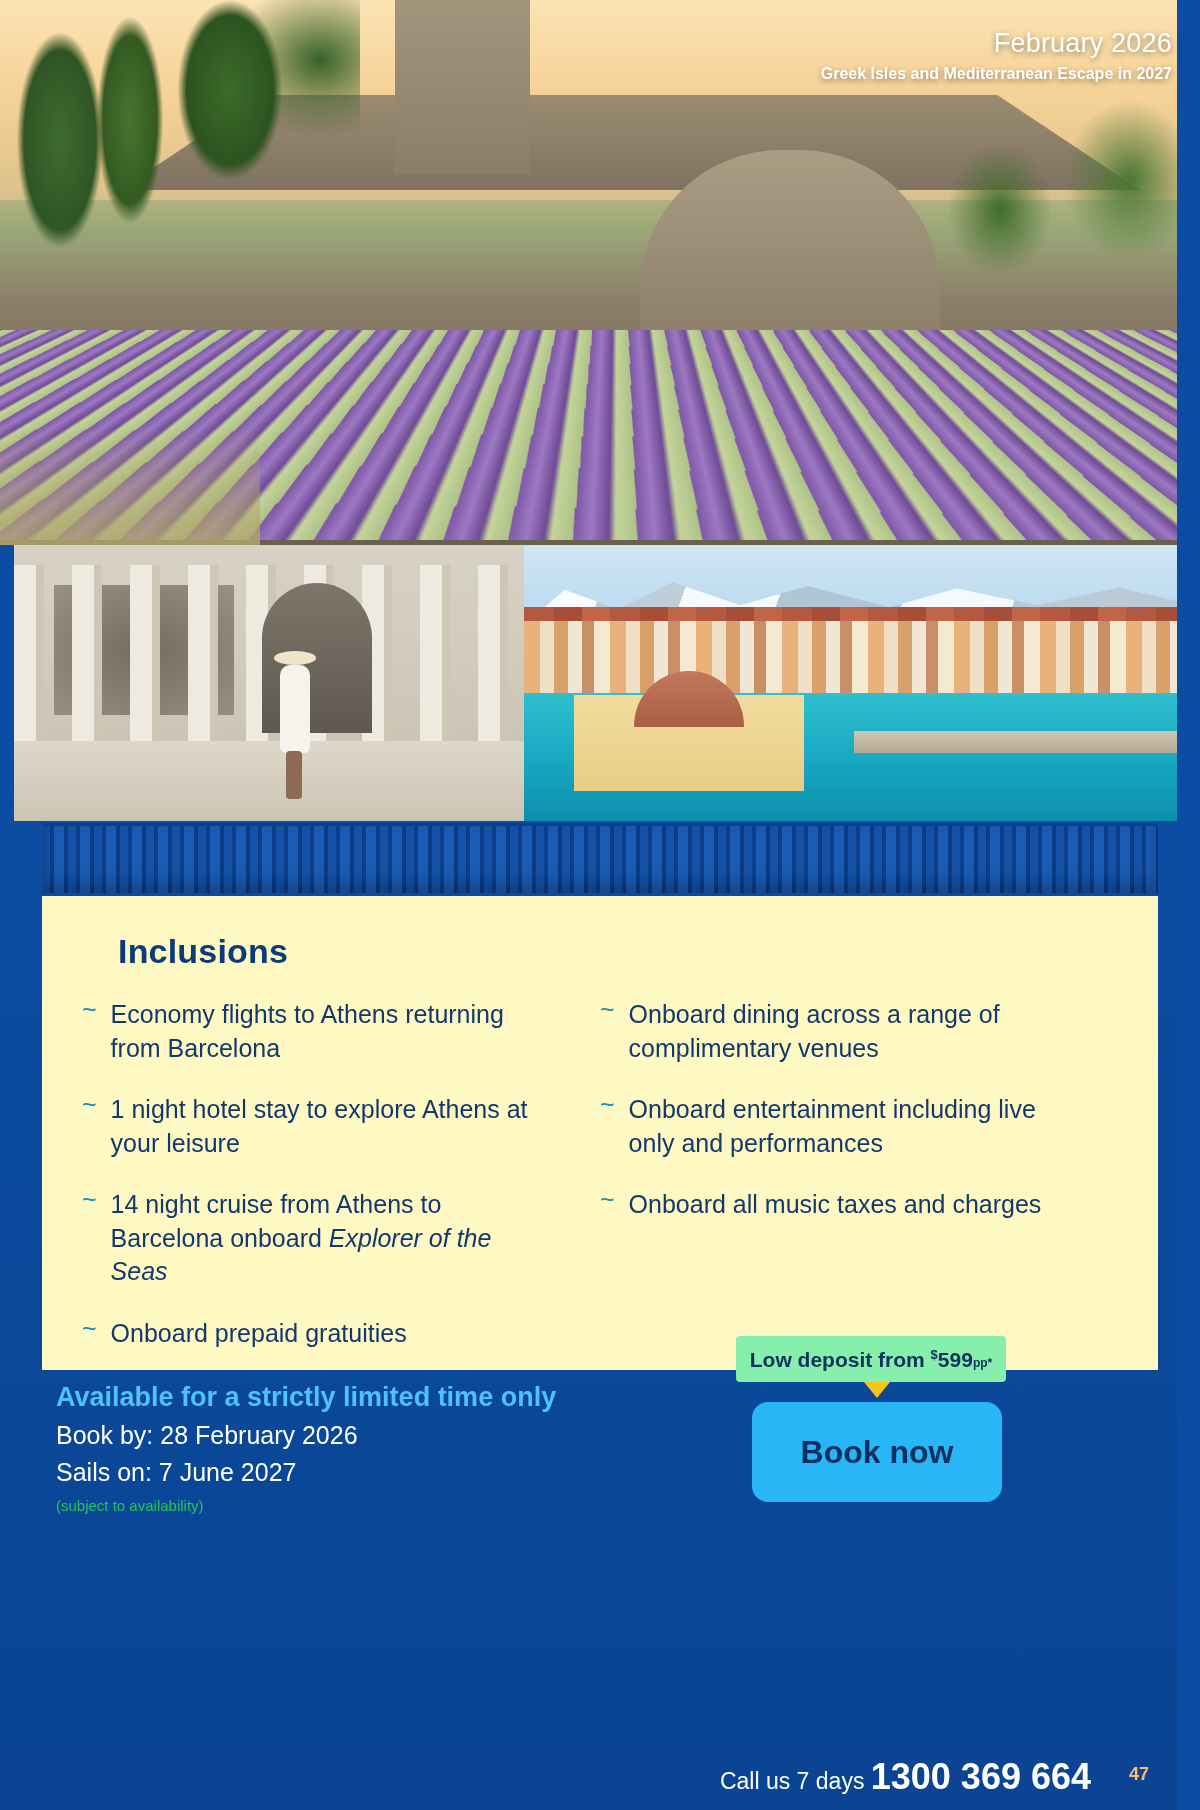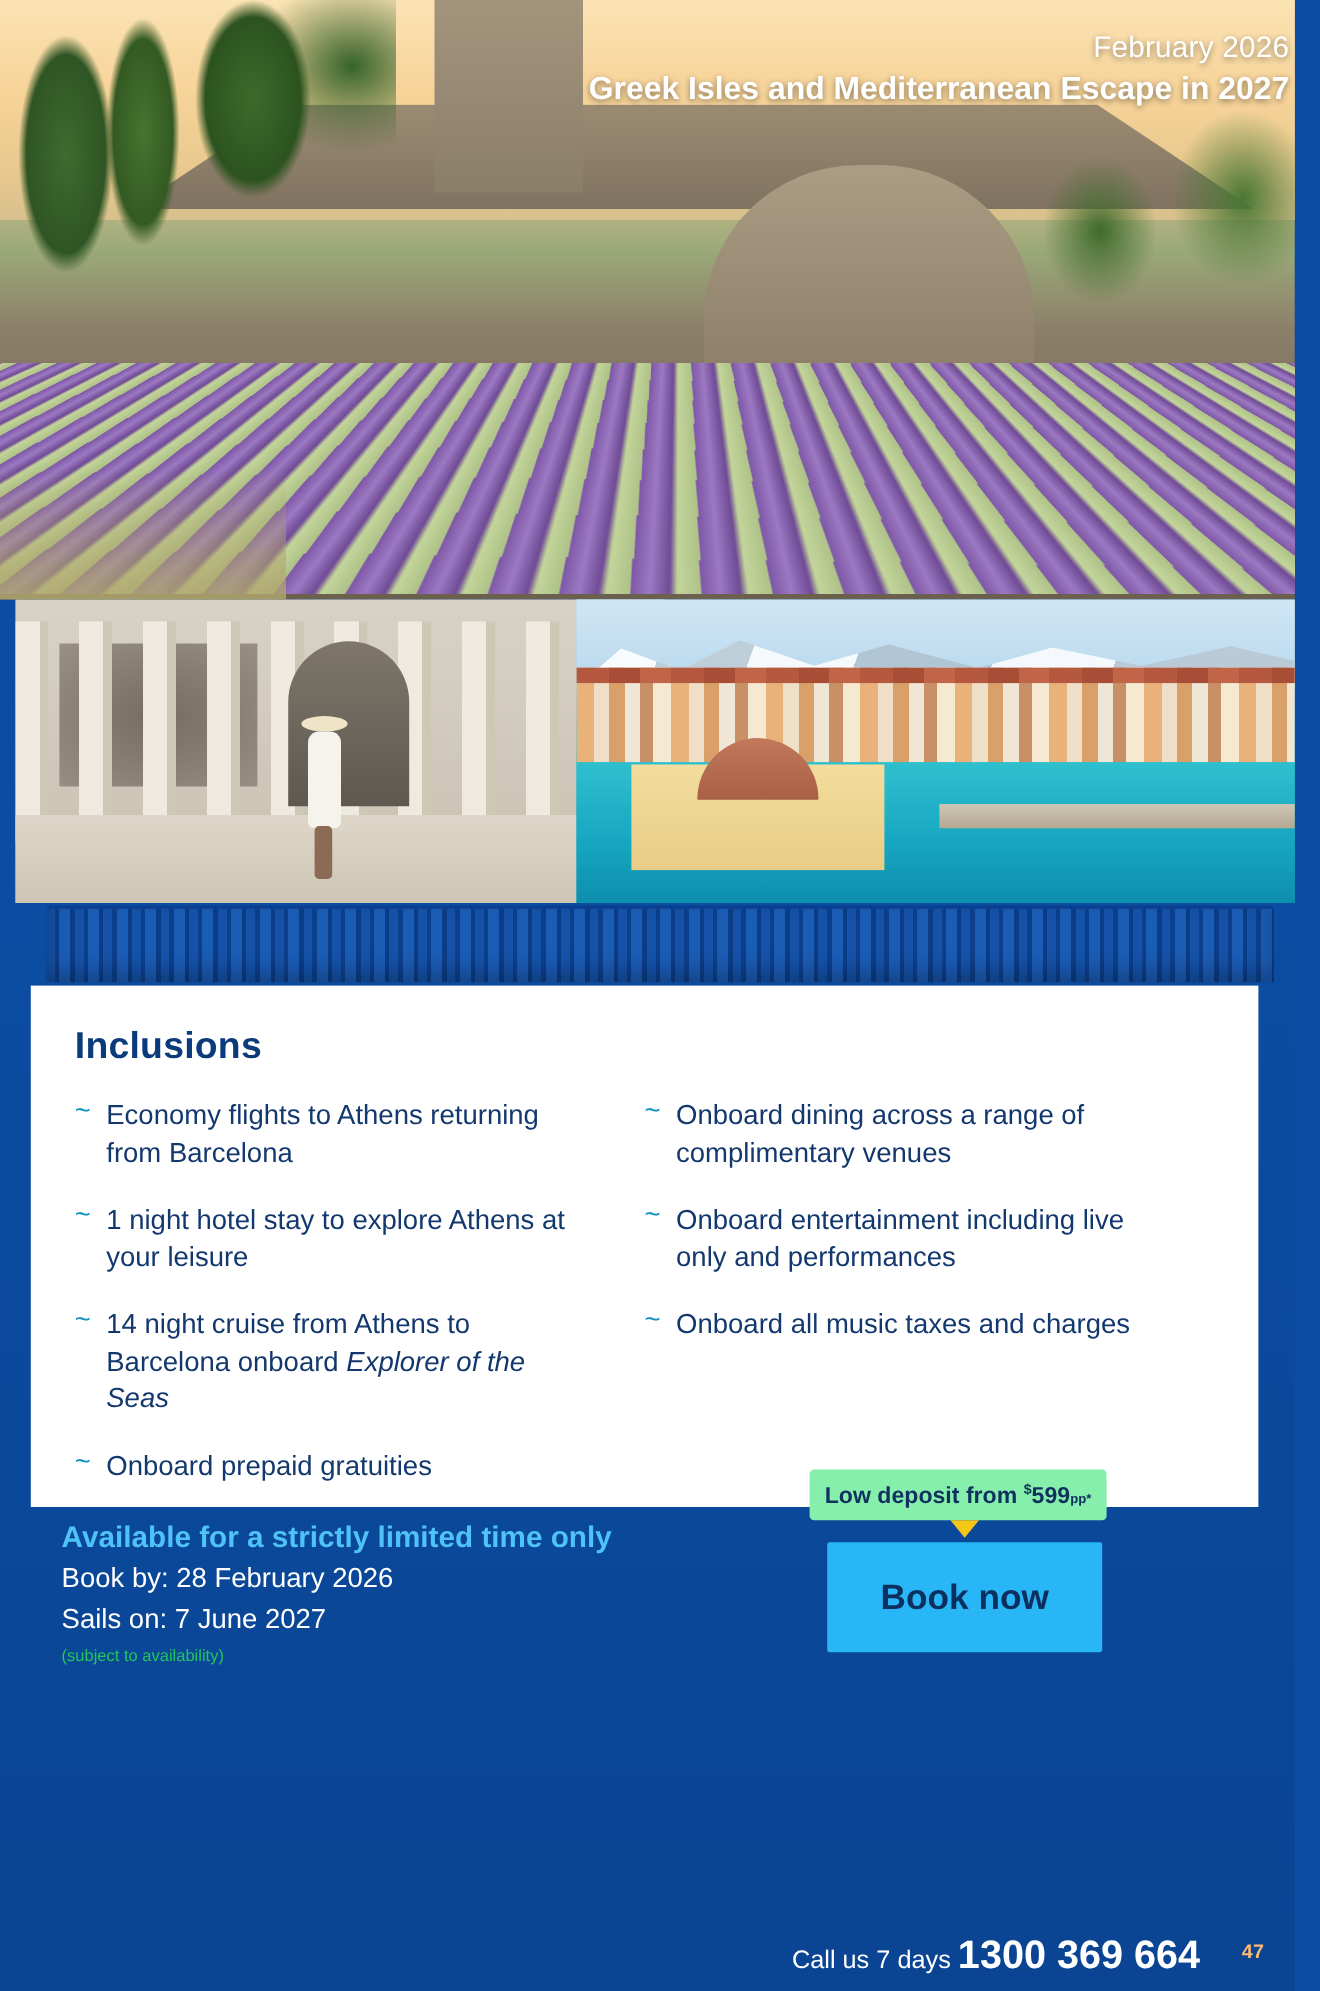--- a/index.html
+++ b/index.html
@@ -69,21 +69,21 @@
   }
   .hero-foreground-grass {
     position:absolute; left:0; bottom:0; width:260px; height:120px;
     background: linear-gradient(180deg, rgba(190,180,120,.0), rgba(176,166,110,.85));
   }
   .hero-title {
     position:absolute; right:28px; top:28px; text-align:right; z-index:5;
     text-shadow: 0 2px 6px rgba(0,0,0,.45);
   }
   .hero-date { color:#ffffff; font-size:27px; letter-spacing:.2px; }
-  .hero-head { color:#ffffff; font-size:29px; font-weight:bold; margin-top:6px; }
+  .hero-head { color:#ffffff; font-size:16px; font-weight:bold; margin-top:6px; }
 
   
   .photos { position:absolute; left:0; top:545px; width:1200px; height:276px; }
   .photo-left {
     position:absolute; left:14px; top:0; width:590px; height:276px; overflow:hidden;
     background: linear-gradient(180deg,#d8d2c6 0%, #cfc8ba 55%, #c7bfae 100%);
   }
   .ruin-cols {
     position:absolute; left:0; top:20px; width:590px; height:200px;
     background: repeating-linear-gradient(90deg,
@@ -171,22 +171,23 @@
   }
   .frill-bottom {
     position:absolute; left:42px; top:872px; width:1116px; height:26px;
     background: repeating-linear-gradient(90deg,
       #134f a0 0px, #1552a8 0px, #1552a8 14px, #0b3d88 14px, #0b3d88 20px);
     border-radius: 0 0 6px 6px;
   }
 
   
   .card {
-    position:absolute; left:28px; top:896px; width:1116px; height:474px;
-    background:#ffffff;
+    position:absolute; left:42px; top:896px; width:1116px; height:474px;
+    background:#fef9c3;
+    padding-left:36px;
   }
   .card h2 {
     color:#0b3b7a; font-size:34px; font-weight:bold;
     margin:36px 0 0 40px; letter-spacing:.2px;
   }
   .cols {
     position:absolute; left:40px; top:102px; width:1040px;
     display:flex; gap:48px;
   }
   .col { width:470px; }
@@ -213,21 +214,21 @@
   .deposit span { color:#10305f; font-size:21px; font-weight:bold; white-space:nowrap; }
   .deposit sup { font-size:13px; vertical-align:super; }
   .deposit sub { font-size:12px; vertical-align:baseline; }
   .deposit::after {
     content:""; position:absolute; left:128px; top:46px;
     border-left:13px solid transparent; border-right:13px solid transparent;
     border-top:16px solid #f5c518;
   }
   .booknow {
     position:absolute; left:752px; top:1402px; width:250px; height:100px;
-    background:#29b6f6; border-radius:2px;
+    background:#29b6f6; border-radius:16px;
     display:flex; align-items:center; justify-content:center;
     cursor:pointer;
   }
   .booknow span { color:#0b2f5e; font-size:32px; font-weight:bold; }
 
   .callus {
     position:absolute; right:86px; top:1756px;
     color:#ffffff; font-size:23px; white-space:nowrap;
   }
   .callus b { font-size:36px; }

